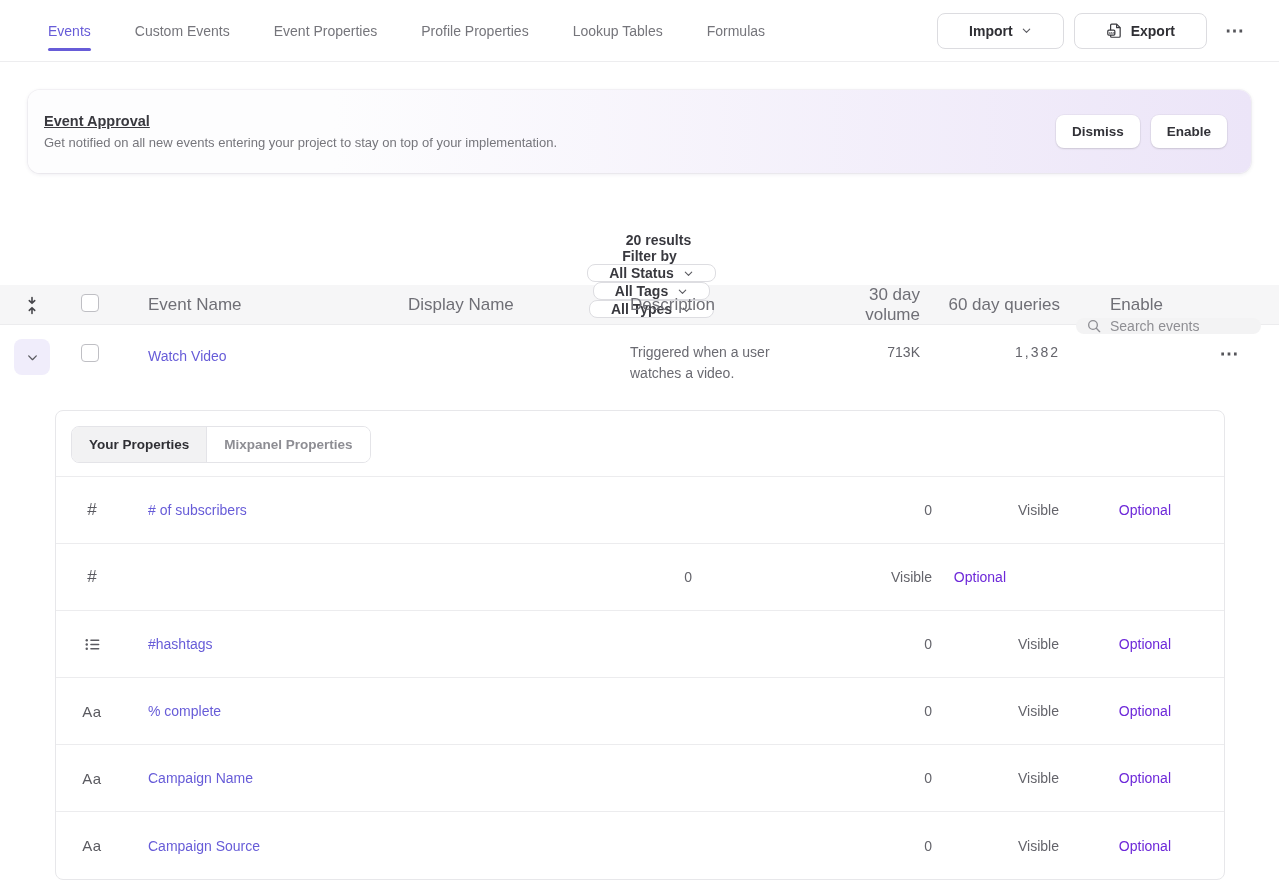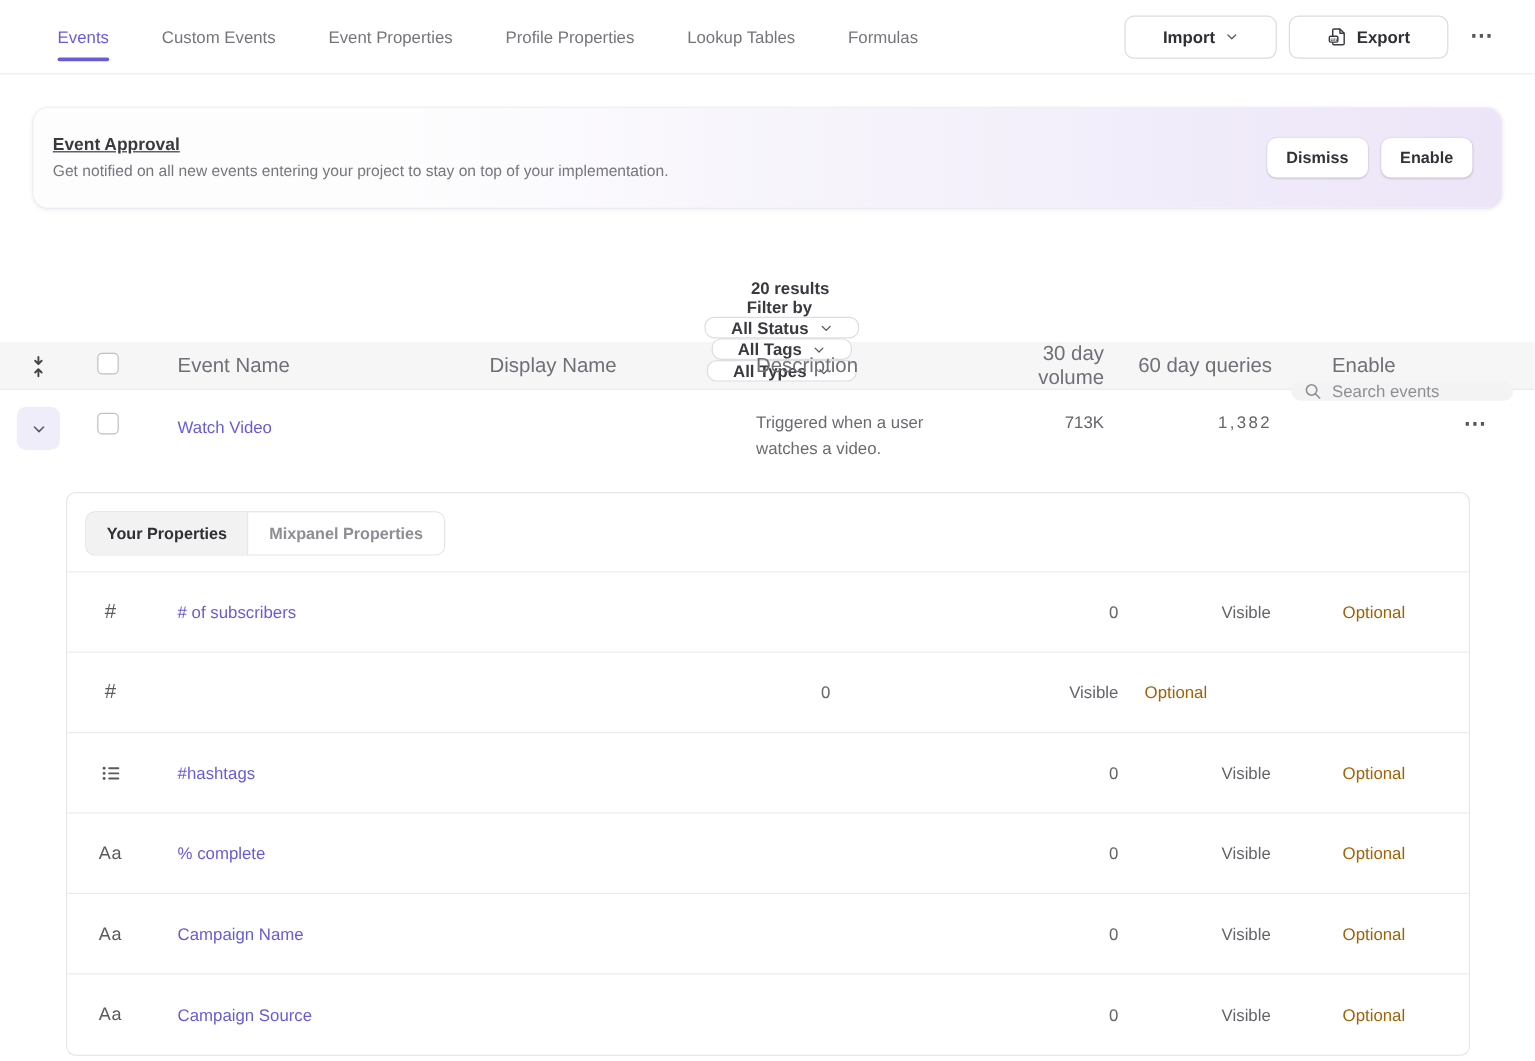--- a/index.html
+++ b/index.html
@@ -84,21 +84,21 @@
     background:#fff; cursor:pointer; }
   .seg.active { background:#f2f2f3; color:#2f2f34; border-right:1px solid #e4e4e8; }
   .prow { display:grid; grid-template-columns:72px 564px 240px 127px 165px;
     height:67px; align-items:center; border-bottom:1px solid #ececee; font-size:14px; }
   .prow:last-child { border-bottom:none; }
   .ptype { display:flex; justify-content:center; color:#5a5a60; }
   .glyph-num { font-size:17px; font-weight:500; }
   .glyph-text { font-size:15px; font-weight:500; letter-spacing:.5px; }
   .pname { padding-left:20px; }
   .pval { text-align:right; color:#64646b; }
-  .preq { text-align:right; color:#a16207; padding-right:53px; }
+  .preq { text-align:right; color:#6d28d9; padding-right:53px; }
 </style>
 </head>
 <body>
 
 <header class="topnav">
   <nav class="tabs">
     <div class="tab active">Events</div>
     <div class="tab">Custom Events</div>
     <div class="tab">Event Properties</div>
     <div class="tab">Profile Properties</div>

